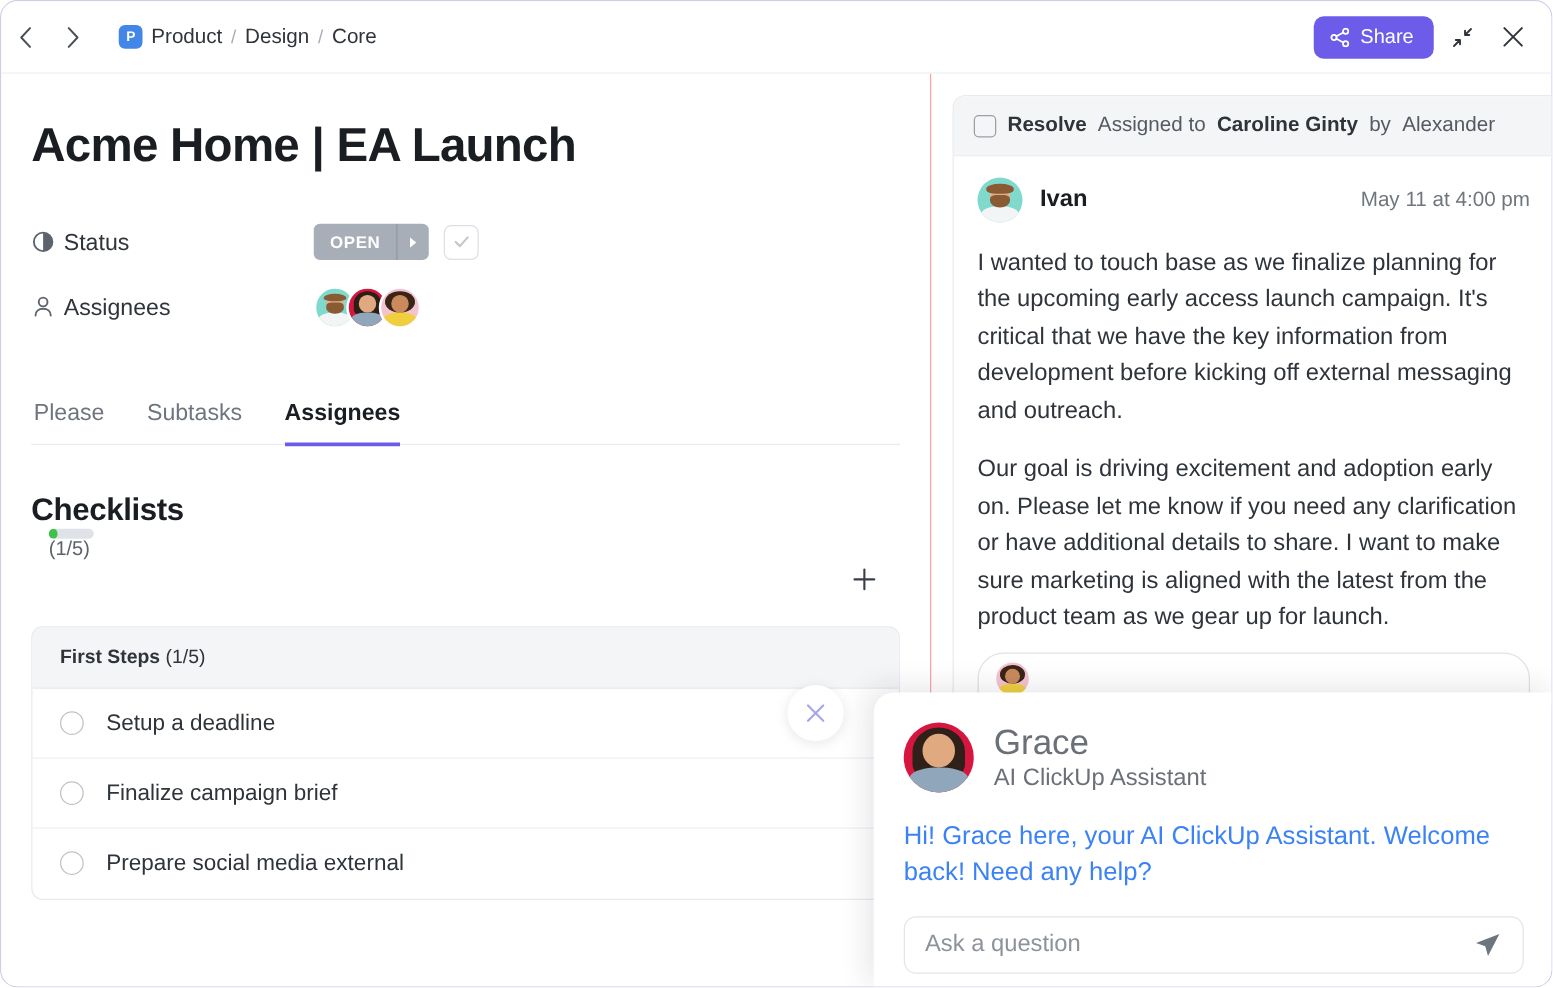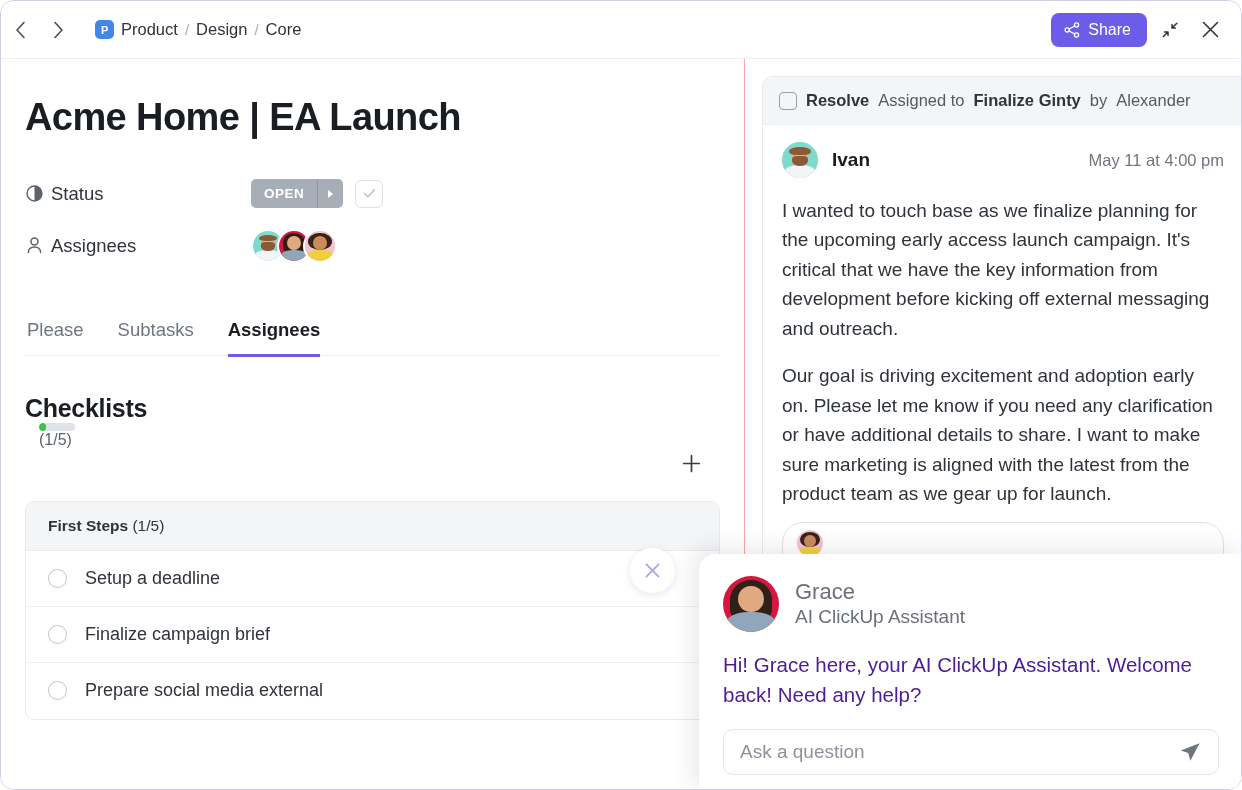--- a/index.html
+++ b/index.html
@@ -466,34 +466,34 @@
   }
   .grace-avatar {
     width: 56px;
     height: 56px;
     border-radius: 50%;
     overflow: hidden;
     position: relative;
     flex: none;
   }
   .grace-name {
-    font-size: 22px;
+    font-size: 28px;
     color: #6b7078;
     line-height: 1.25;
   }
   .grace-role {
     font-size: 19px;
     color: #6b7078;
     line-height: 1.3;
   }
   .grace-greeting {
     margin-top: 18px;
     font-size: 20.5px;
     line-height: 1.45;
-    color: #4c1d95;
+    color: #3b82f6;
   }
   .grace-input {
     margin-top: 20px;
     height: 46px;
     border: 1px solid #e2e5e9;
     border-radius: 10px;
     display: flex;
     align-items: center;
     padding: 0 16px;
   }
@@ -667,21 +667,21 @@
     </div>
   </div>
 
   <div class="right-pane">
     <div class="comment-card">
 
       <div class="resolve-bar">
         <div class="resolve-box"></div>
         <span class="resolve-label">Resolve</span>
         <span>Assigned to</span>
-        <span class="assign-strong">Finalize Ginty</span>
+        <span class="assign-strong">Caroline Ginty</span>
         <span>by</span>
         <span>Alexander</span>
       </div>
 
       <div class="comment-body">
         <div class="comment-head">
           <div class="comment-avatar" style="background:#7fd9cd">
             <div class="face">
               <div class="body" style="background:#f2f4f6"></div>
               <div class="head" style="background:#e3b08c"></div>

